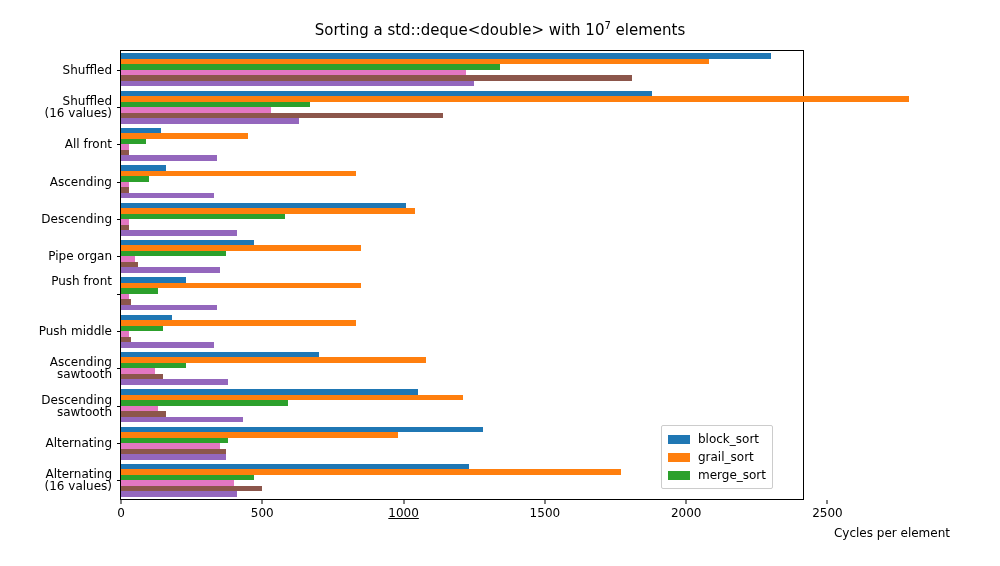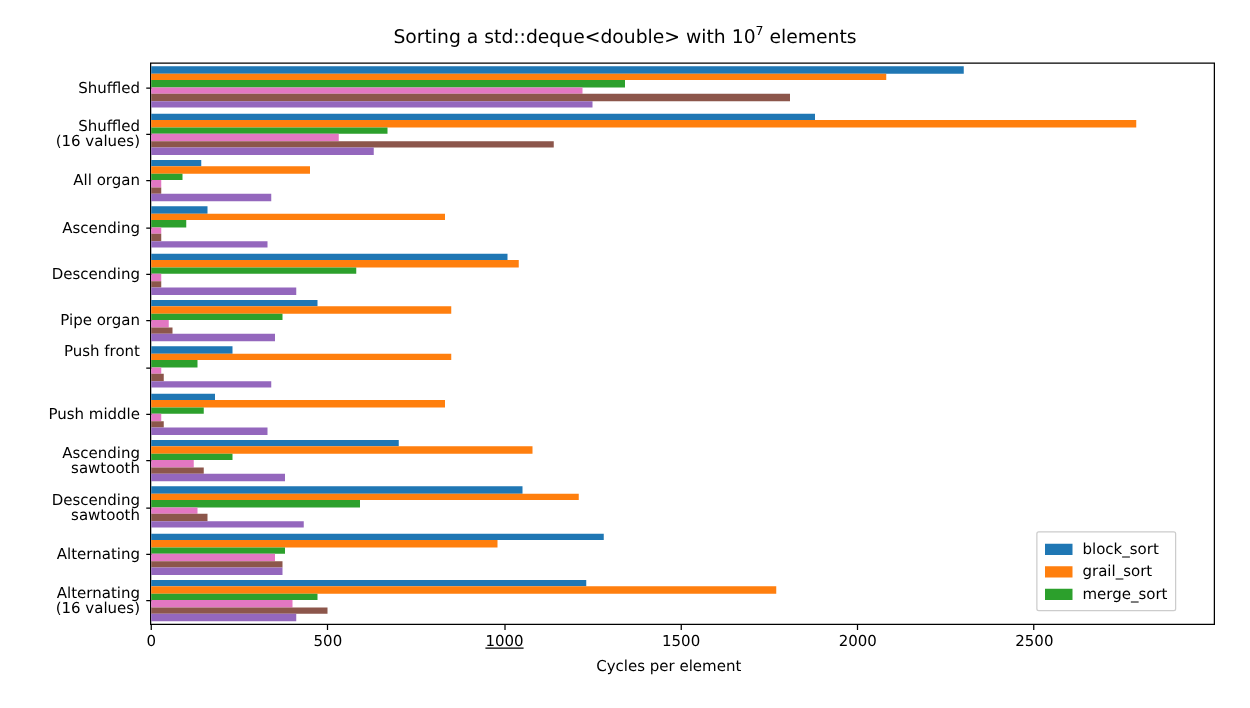--- a/index.html
+++ b/index.html
@@ -26,21 +26,21 @@
     font-size: 15px;
   }
   .title sup {
     font-size: 10px;
     vertical-align: super;
   }
   .plot-area {
     position: absolute;
     left: 120px;
     top: 50px;
-    width: 852px;
+    width: 684px;
     height: 450px;
     border: 1px solid #000;
     box-sizing: border-box;
   }
   .bar {
     position: absolute;
     height: 5.5px;
     left: 0;
   }
   .s0 { background: #1f77b4; }
@@ -87,21 +87,21 @@
     width: 1px;
     height: 4px;
     background: #000;
     transform: translateX(-0.5px);
   }
   .xlabel {
     position: absolute;
     left: 120px;
     width: 830px;
     top: 526px;
-    text-align: center;
+    text-align: right;
     font-size: 12px;
   }
 
   .ytick-mark {
     position: absolute;
     left: -4px;
     width: 4px;
     height: 1px;
     background: #000;
   }
@@ -134,21 +134,21 @@
 <div class="figure">
 
   <div class="title">
     <span>Sorting a std::deque&lt;double&gt; with 10<sup>7</sup> elements</span>
   </div>
 
   <div class="ylabels">
       <div class="ylabel" style="top: 19.6667px;">Shuffled</div>
       <div class="ylabel two-line" style="top: 57px;">Shuffled
 (16 values)</div>
-      <div class="ylabel" style="top: 94.3333px;">All organ</div>
+      <div class="ylabel" style="top: 94.3333px;">All front</div>
       <div class="ylabel" style="top: 131.667px;">Ascending</div>
       <div class="ylabel" style="top: 169px;">Descending</div>
       <div class="ylabel" style="top: 206.333px;">Pipe organ</div>
       <div class="ylabel" style="top: 231px; text-align: center;">Push front</div>
       <div class="ylabel" style="top: 281px;">Push middle</div>
       <div class="ylabel two-line" style="top: 318.333px;">Ascending
 sawtooth</div>
       <div class="ylabel two-line" style="top: 355.667px;">Descending
 sawtooth</div>
       <div class="ylabel" style="top: 393px;">Alternating</div>

